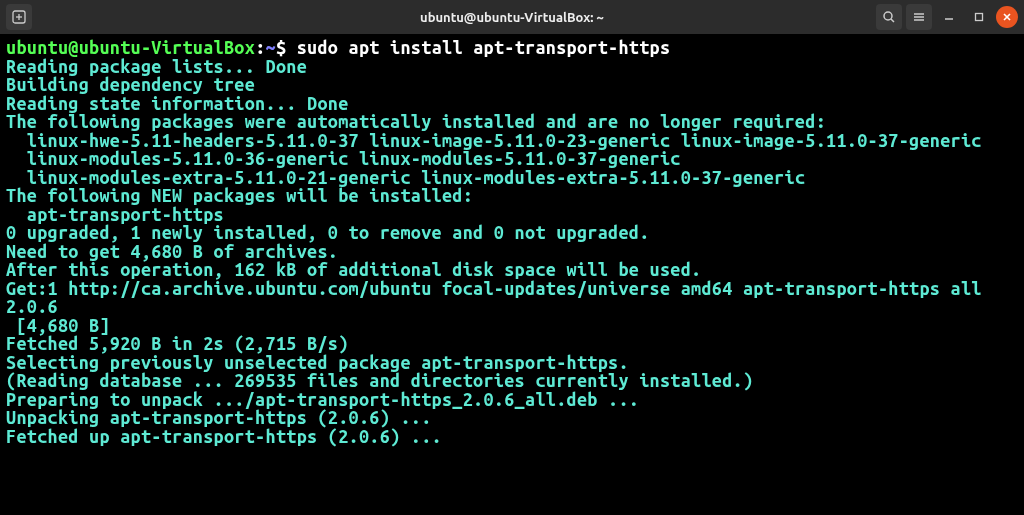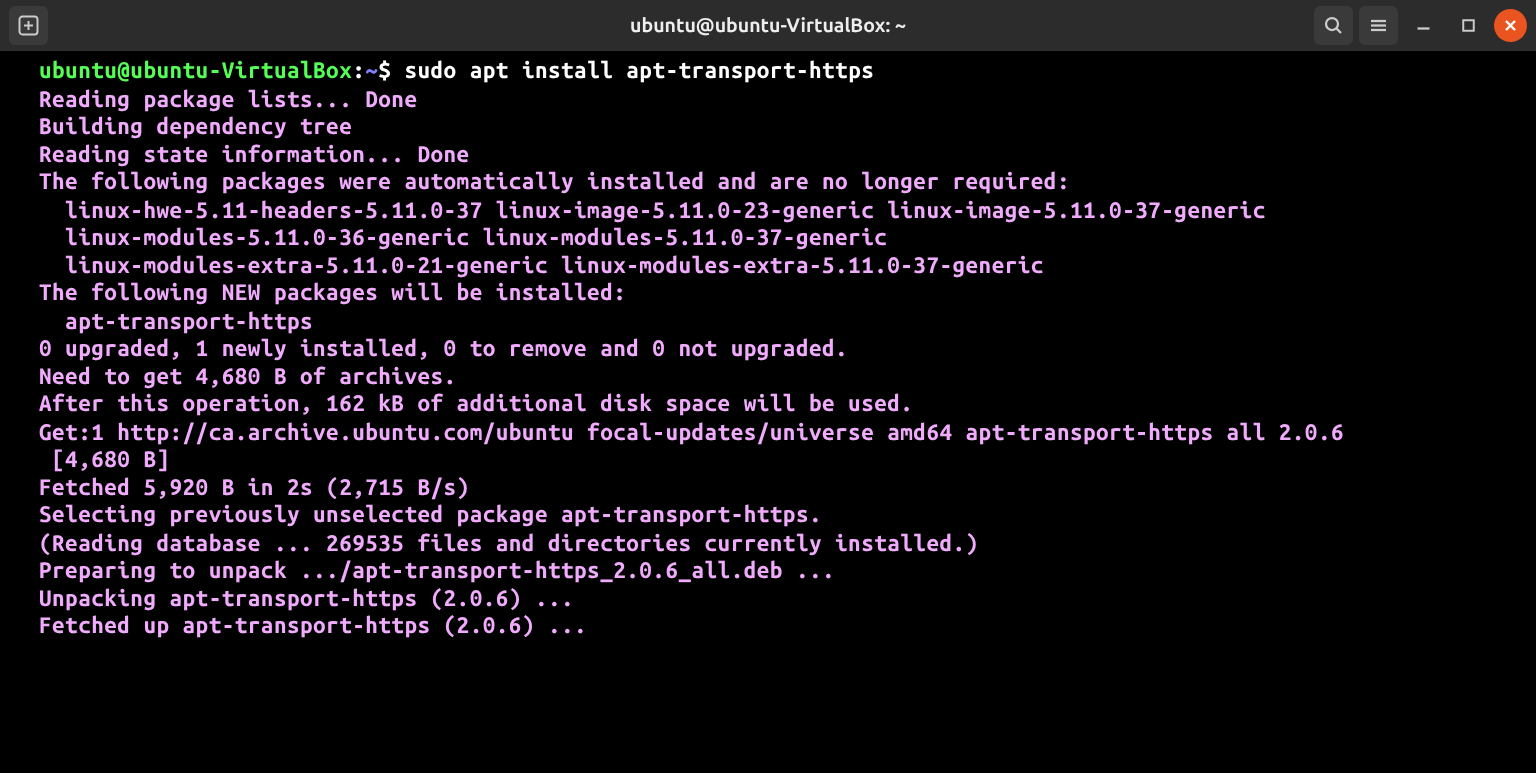--- a/index.html
+++ b/index.html
@@ -68,32 +68,31 @@
       display: flex;
       align-items: center;
       justify-content: center;
       color: #ccc;
       font-size: 12px;
     }
     .terminal {
       background: #000;
       padding: 4px 6px;
       height: calc(515px - 34px);
-      font-size: 15px;
+      font-size: 18px;
       line-height: 18.5px;
       letter-spacing: 0.3px;
       font-weight: bold;
-      margin-left: 20px;
     }
     .prompt-user { color: #55ff55; font-weight: bold; }
     .prompt-colon { color: #fff; }
     .prompt-path { color: #8080ff; font-weight: bold; }
     .prompt-dollar { color: #fff; }
     .cmd { color: #fff; font-weight: bold; }
-    .out { color: #f0abfc; font-weight: bold; white-space: pre-wrap; }
+    .out { color: #5eead4; font-weight: bold; white-space: pre-wrap; }
     .line { display: block; }
   </style>
 </head>
 <body>
 
 <div class="titlebar">
   <div class="titlebar-left">
     <div class="title-btn">
       <svg width="14" height="14" viewBox="0 0 14 14">
         <rect x="1" y="1" width="12" height="12" rx="2" fill="none" stroke="#ccc" stroke-width="1.3"></rect>

